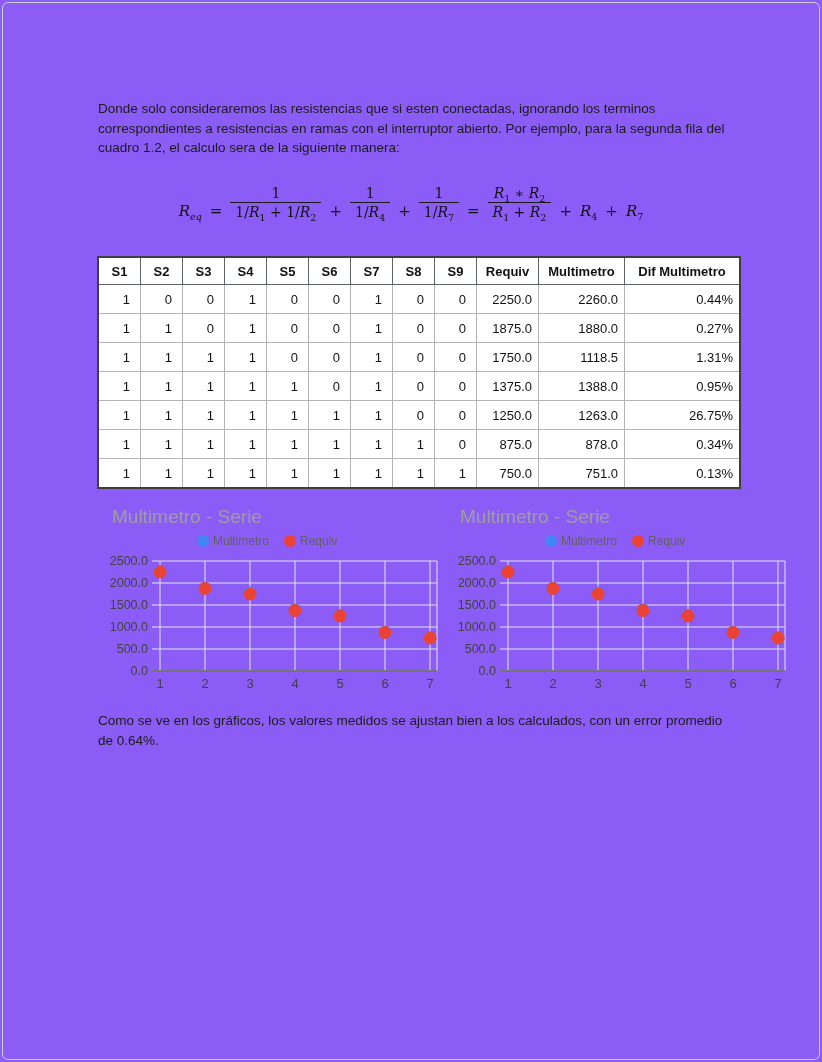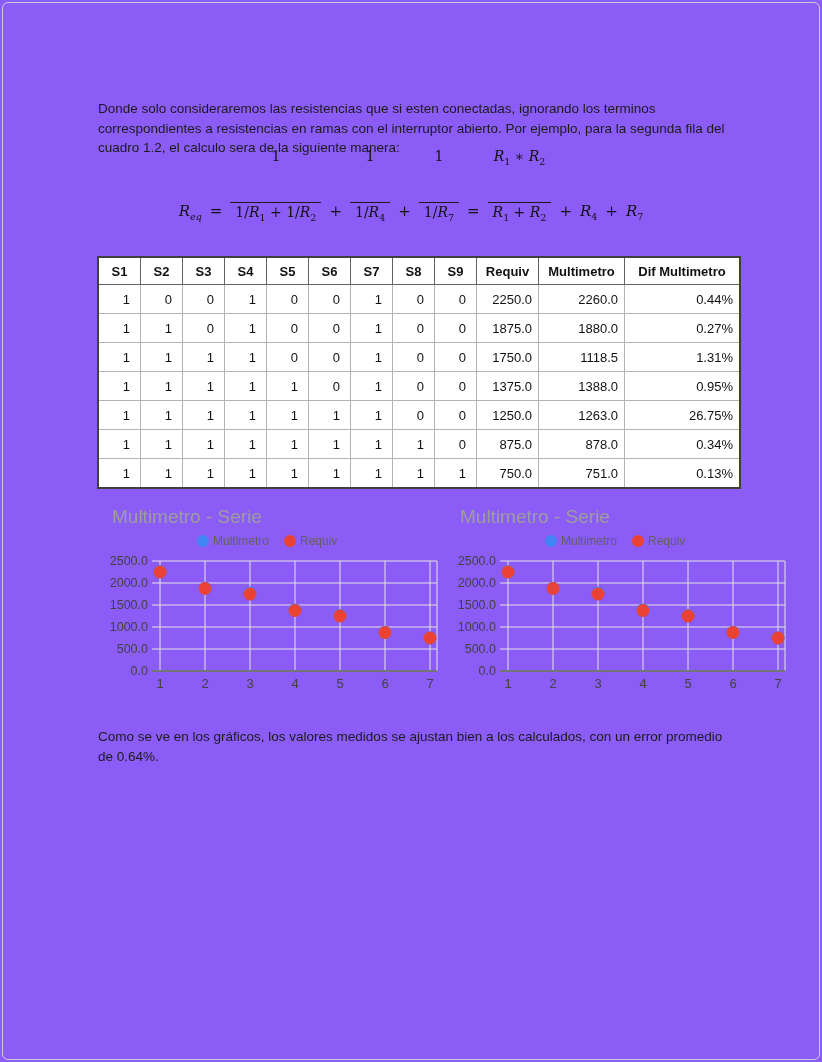--- a/index.html
+++ b/index.html
@@ -9,33 +9,33 @@
   }
   .page-frame {
     position:absolute; inset:2px; border:1px solid #c9cdd1; border-radius:6px;
     pointer-events:none;
   }
   .para {
     position:absolute; left:98px; width:634px; font-size:13.5px; line-height:19.5px;
     color:#1b1b1b; text-align:left;
   }
   .para-intro { top:99px; }
-  .para-closing { top:727px; }
+  .para-closing { top:711px; }
 
   
   .formula-row {
     position:absolute; top:176px; left:0; width:822px; height:44px;
     display:flex; justify-content:center; align-items:flex-end; gap:7px;
     font-family:"DejaVu Serif", serif; font-size:15px; color:#111;
   }
   .formula-row i { font-style:italic; }
   .formula-row sub { font-size:9.5px; line-height:0; }
   .frac { display:inline-flex; flex-direction:column; align-items:center; font-size:14px; }
   .frac .num { padding:0 5px 1px; }
-  .frac .den { border-top:1px solid #1b1b1b; padding:1px 5px 0;margin-top:37px; }
+  .frac .den { border-top:1px solid #1b1b1b; padding:1px 5px 0; }
   .op { padding:0 1px; }
 
   
   .rtable {
     position:absolute; left:97px; top:256px; border-collapse:collapse;
     table-layout:fixed; font-size:13px; color:#111; background:#fff;
     border:2px solid #3f3f3f;
   }
   .rtable th {
     border:1px solid #5f6368; font-weight:bold; text-align:center;

